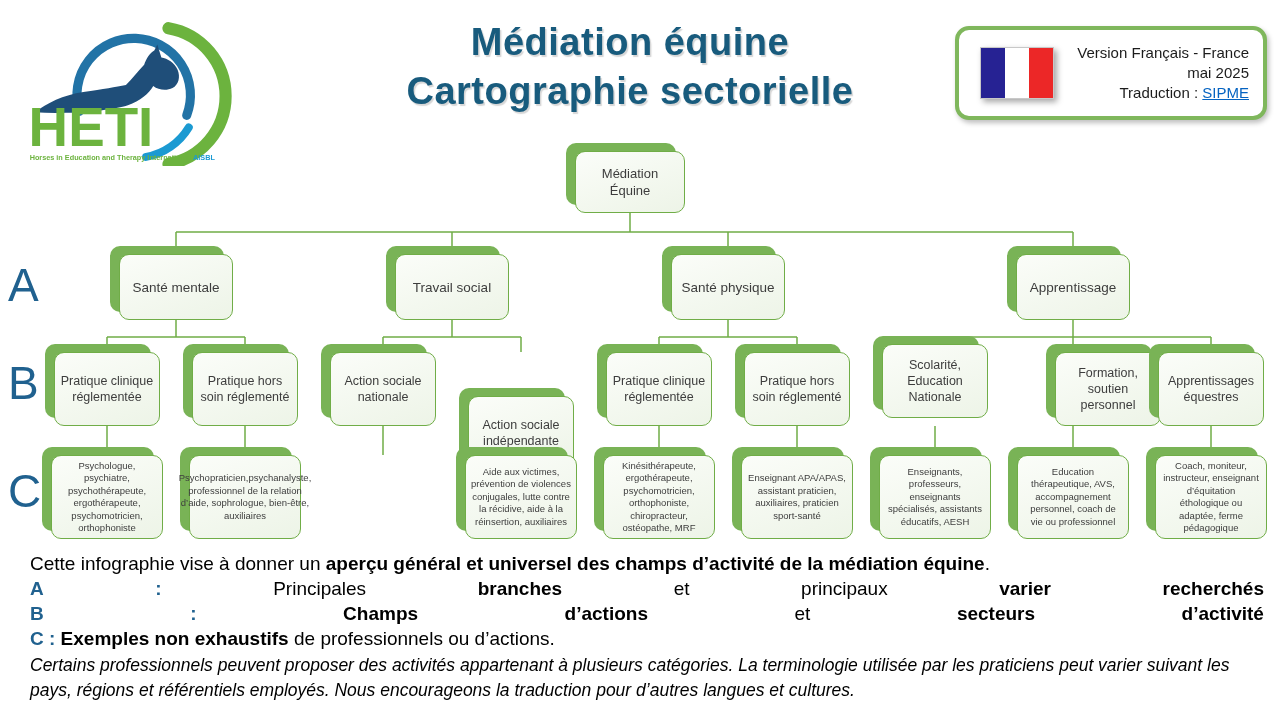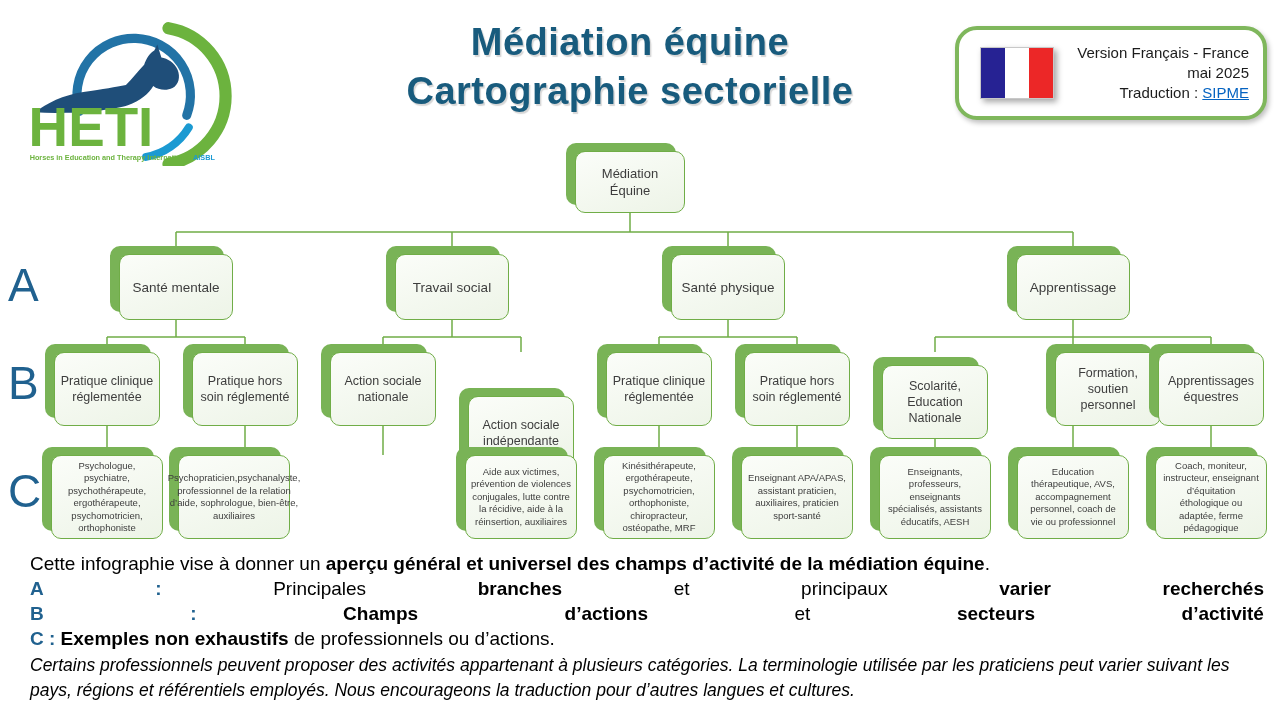--- a/index.html
+++ b/index.html
@@ -5,21 +5,21 @@
   html,body{margin:0;padding:0;background:#fff;}
   #stage{position:relative;width:1280px;height:720px;background:#ffffff;overflow:hidden;
          font-family:"Liberation Sans",sans-serif;color:#000;}
 
   
   .logo{position:absolute;left:26px;top:14px;width:214px;height:152px;}
   .title{position:absolute;left:310px;top:18px;width:640px;text-align:center;
          font-size:38px;line-height:49px;font-weight:800;color:#185b7d;
          text-shadow:1.5px 1.5px 1px rgba(90,90,90,.25);letter-spacing:.5px;}
   .version-box{position:absolute;left:955px;top:26px;width:312px;height:94px;
-         background:#fff;border:4px solid #7fb75c;border-radius:22px;
+         background:#fff;border:4px solid #7fb75c;border-radius:14px;
          box-shadow:2px 3px 5px rgba(0,0,0,.25);box-sizing:border-box;}
   .flag{position:absolute;left:21px;top:17px;width:72px;height:50px;display:flex;
         border:1px solid #c8c8c8;box-shadow:3px 3px 6px rgba(0,0,0,.35);}
   .flag .b{flex:1;background:#262293;}
   .flag .w{flex:1;background:#ffffff;}
   .flag .r{flex:1;background:#ec2727;}
   .version-text{position:absolute;right:14px;top:13px;width:190px;text-align:right;
         font-size:15px;line-height:20px;color:#1c1c1c;}
   .version-text a{color:#0563c1;text-decoration:underline;}
 
@@ -122,34 +122,34 @@
   </div>
   <div class="node node-b" style="left:468px;top:352px;margin-top:44px;">
     <div class="node-front">Action sociale indépendante</div>
   </div>
   <div class="node node-b" style="left:606px;top:352px;">
     <div class="node-front">Pratique clinique réglementée</div>
   </div>
   <div class="node node-b" style="left:744px;top:352px;">
     <div class="node-front">Pratique hors soin réglementé</div>
   </div>
-  <div class="node node-b" style="left:882px;top:365px;">
+  <div class="node node-b" style="left:882px;top:344px;">
     <div class="node-front">Scolarité, Education Nationale</div>
   </div>
   <div class="node node-b" style="left:1020px;top:352px;margin-left:35px;">
     <div class="node-front">Formation, soutien personnel</div>
   </div>
   <div class="node node-b" style="left:1158px;top:352px;">
     <div class="node-front">Apprentissages équestres</div>
   </div>
 
   <div class="node node-c" style="left:51px;top:455px;">
     <div class="node-front">Psychologue, psychiatre, psychothérapeute, ergothérapeute, psychomotricien, orthophoniste</div>
   </div>
-  <div class="node node-c" style="left:178px;top:455px;">
+  <div class="node node-c" style="left:189px;top:455px;">
     <div class="node-front">Psychopraticien,psychanalyste, professionnel de la relation d’aide, sophrologue, bien-être, auxiliaires</div>
   </div>
   <div class="node node-c" style="left:465px;top:455px;">
     <div class="node-front">Aide aux victimes, prévention de violences conjugales, lutte contre la récidive, aide à la réinsertion, auxiliaires</div>
   </div>
   <div class="node node-c" style="left:603px;top:455px;">
     <div class="node-front">Kinésithérapeute, ergothérapeute, psychomotricien, orthophoniste, chiropracteur, ostéopathe, MRF</div>
   </div>
   <div class="node node-c" style="left:741px;top:455px;">
     <div class="node-front">Enseignant APA/APAS, assistant praticien, auxiliaires, praticien sport-santé</div>

